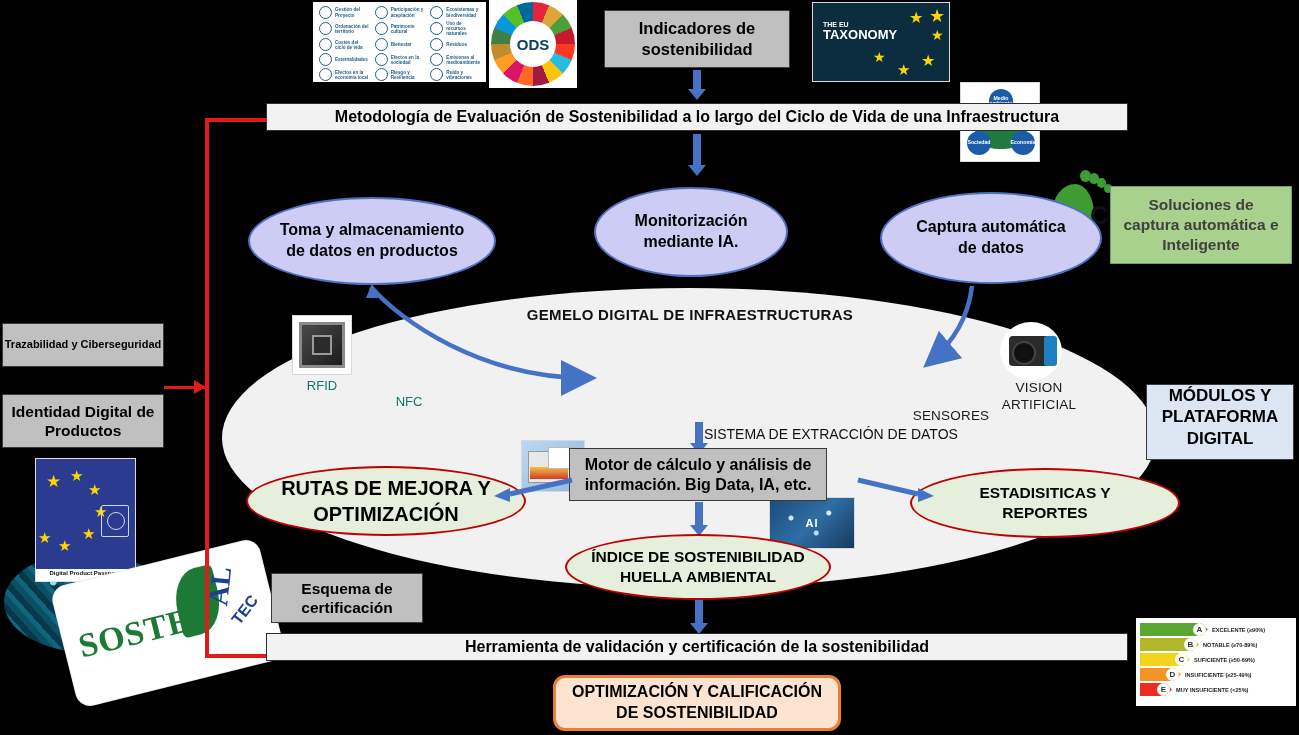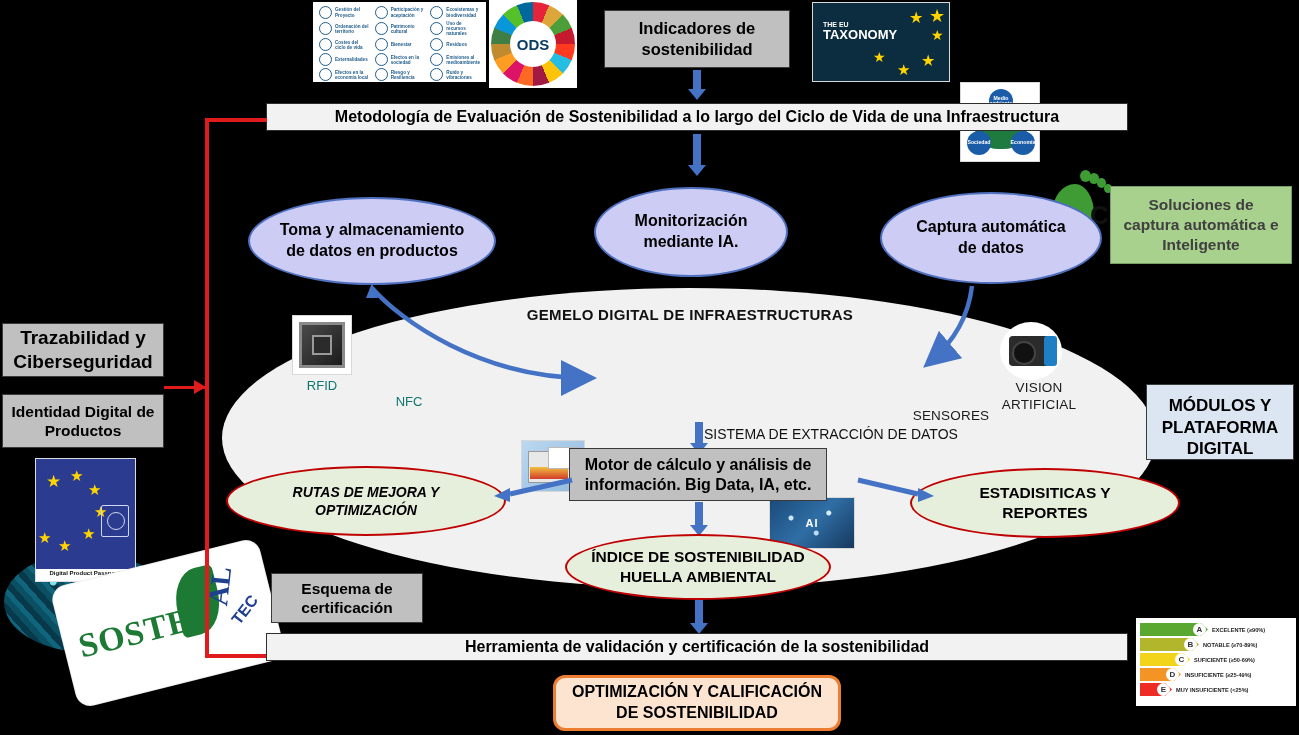--- a/index.html
+++ b/index.html
@@ -41,21 +41,21 @@
     font-weight: bold;
     display: flex; align-items: center; justify-content: center;
     text-align: center;
     line-height: 1.3;
   }
   .bluebox {
     background: #dce6f2;
     border: 1px solid #3a3a3a;
     color: #000;
     font-weight: bold;
-    display: flex; align-items: flex-end; justify-content: center;
+    display: flex; align-items: flex-start; justify-content: center;
     text-align: center;
     line-height: 1.25;
   }
   .orange-box {
     background: #fce4d0;
     border: 3px solid #ed7d31;
     border-radius: 12px;
     color: #000;
     font-weight: bold;
     display: flex; align-items: center; justify-content: center;
@@ -356,21 +356,21 @@
   <div class="abs ai-img img-frame" style="left:769px; top:213px; width:86px; height:52px;">
     <span class="t">AI</span>
   </div>
 
   <div class="abs green-box" style="left:1110px; top:186px; width:182px; height:78px; font-size:15.5px; padding:0 8px;">
     <span>Soluciones de captura automática e Inteligente</span>
   </div>
 
   <div class="abs net-oval" style="left:4px; top:216px; width:164px; height:100px;"></div>
 
-  <div class="abs gray-box" style="left:2px; top:323px; width:162px; height:54px; font-size:19px;">
+  <div class="abs gray-box" style="left:2px; top:323px; width:162px; height:44px; font-size:11px;">
     <span>Trazabilidad y Ciberseguridad</span>
   </div>
 
   <div class="abs gray-box" style="left:2px; top:394px; width:162px; height:54px; font-size:15.5px;">
     <span>Identidad Digital de Productos</span>
   </div>
 
   <div class="abs dpp" style="left:35px; top:458px; width:101px; height:124px;">
     <div class="flag" style="width:99px;height:110px;">
       <div style="position:absolute;left:10px;top:12px;color:#ffd400;font-size:17px;">★</div>
@@ -431,21 +431,21 @@
 
   <div class="abs gray-box" style="left:569px; top:448px; width:258px; height:53px; font-size:16px; padding:0 6px;">
     <span>Motor de cálculo y análisis de información. Big Data, IA, etc.</span>
   </div>
 
   <div class="abs arrow-down" style="left:688px; top:502px; width:22px; height:36px;">
     <div class="stem" style="height:24px;"></div>
     <div class="head" style="top:23px;"></div>
   </div>
 
-  <div class="abs oval-green" style="left:226px; top:466px; width:280px; height:70px; font-size:14px; padding:0 26px;font-style:italic;">
+  <div class="abs oval-green" style="left:246px; top:466px; width:280px; height:70px; font-size:20px; padding:0 26px;">
     <span>RUTAS DE MEJORA Y OPTIMIZACIÓN</span>
   </div>
 
   <div class="abs oval-green" style="left:910px; top:468px; width:270px; height:70px; font-size:15.5px; padding:0 24px;">
     <span>ESTADISITICAS Y REPORTES</span>
   </div>
 
   <div class="abs oval-green" style="left:565px; top:534px; width:266px; height:66px; font-size:15.5px; padding:0 16px;">
     <span>ÍNDICE DE SOSTENIBILIDAD HUELLA AMBIENTAL</span>
   </div>

